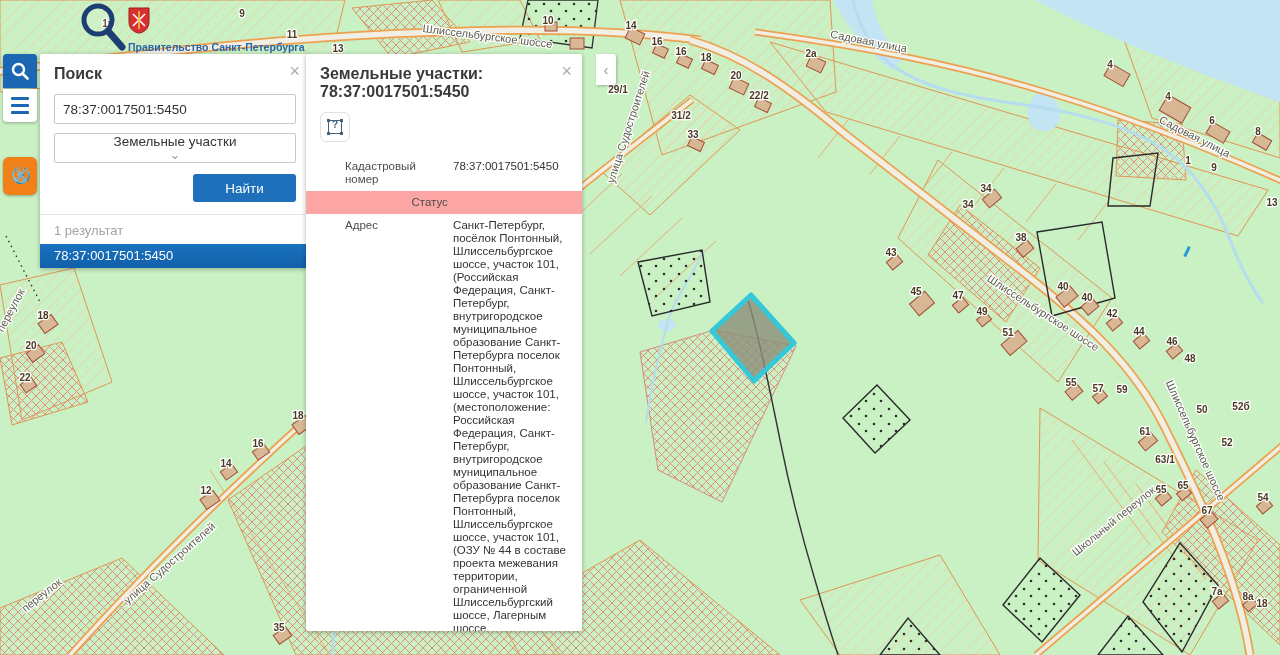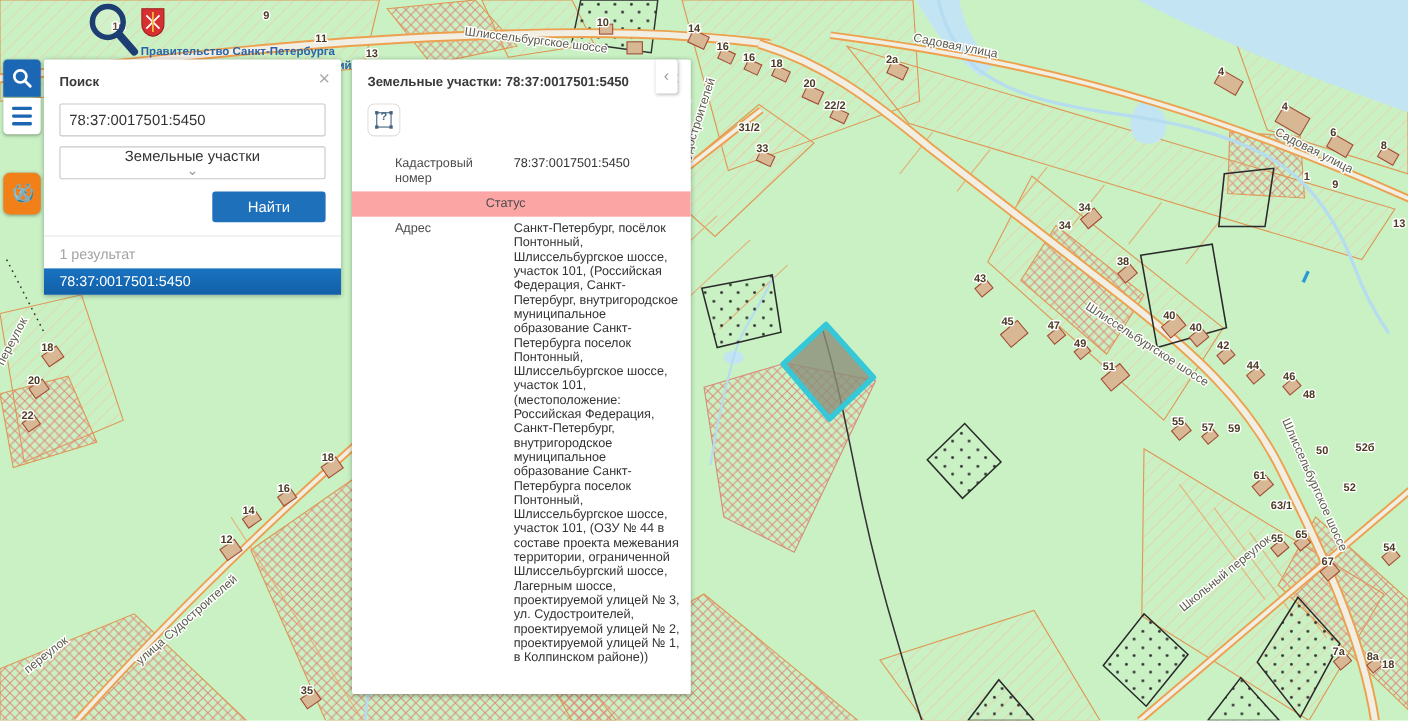--- a/index.html
+++ b/index.html
@@ -25,23 +25,23 @@
   #btn-menu { top:89px; height:33px; background:#ffffff; border-radius:0 0 4px 4px; flex-direction:column; gap:4px; }
   #btn-menu i { display:block; width:18px; height:3px; background:#1b67b3; border-radius:1px; }
   #btn-emblem { top:157px; height:38px; background:#f28018; border-radius:6px; position:absolute; }
   #btn-emblem .anchor { position:absolute; font-size:17px; color:#c41f1f; left:8px; top:8px; }
   #btn-emblem .a1 { transform:rotate(-38deg); }
   #btn-emblem .a2 { transform:rotate(38deg); }
 
   
   .panel { position:absolute; background:#ffffff; box-shadow:0 1px 5px rgba(0,0,0,.3); border-radius:2px; }
   #search-panel { left:40px; top:54px; width:270px; }
-  #details-panel { left:320px; top:54px; width:308px; height:577px; overflow:hidden; }
+  #details-panel { left:306px; top:54px; width:276px; height:577px; overflow:hidden; }
   .panel-head { position:relative; padding:11px 14px 9px; }
-  .panel-title { font-size:12px; font-weight:bold; color:#3a3a3a; }
+  .panel-title { font-size:16px; font-weight:bold; color:#3a3a3a; }
   .close-x { position:absolute; right:10px; top:8px; font-size:18px; color:#aaaaaa; background:none; border:0; cursor:pointer; line-height:1; }
   #collapse-tab { position:absolute; left:596px; top:54px; width:20px; height:31px; background:#fff; border:0; border-radius:0 3px 3px 0; box-shadow:1px 1px 3px rgba(0,0,0,.25); color:#999; font-size:15px; cursor:pointer; }
 
   .sp-body { padding:2px 14px 0; }
   .sp-input { width:100%; height:30px; border:1px solid #c8c8c8; border-radius:2px; padding:0 8px; font-size:13.5px; color:#333; font-family:"Liberation Sans",sans-serif; }
   .sp-select { margin-top:9px; height:30px; border:1px solid #c8c8c8; border-radius:2px; padding:0 8px; font-size:13.5px; color:#333; display:flex; align-items:center; justify-content:space-between; cursor:pointer;flex-direction:column; }
   .sp-select .chev { color:#9a9a9a; font-size:13px; margin-top:-4px; }
   .sp-btnrow { display:flex; justify-content:flex-end; padding:11px 0 12px; }
   .sp-find { width:103px; height:28px; background:#1f70ba; color:#fff; border:0; border-radius:3px; font-size:13.5px; font-family:"Liberation Sans",sans-serif; cursor:pointer; }
   .sp-divider { border-top:1px solid #e6e6e6; }

